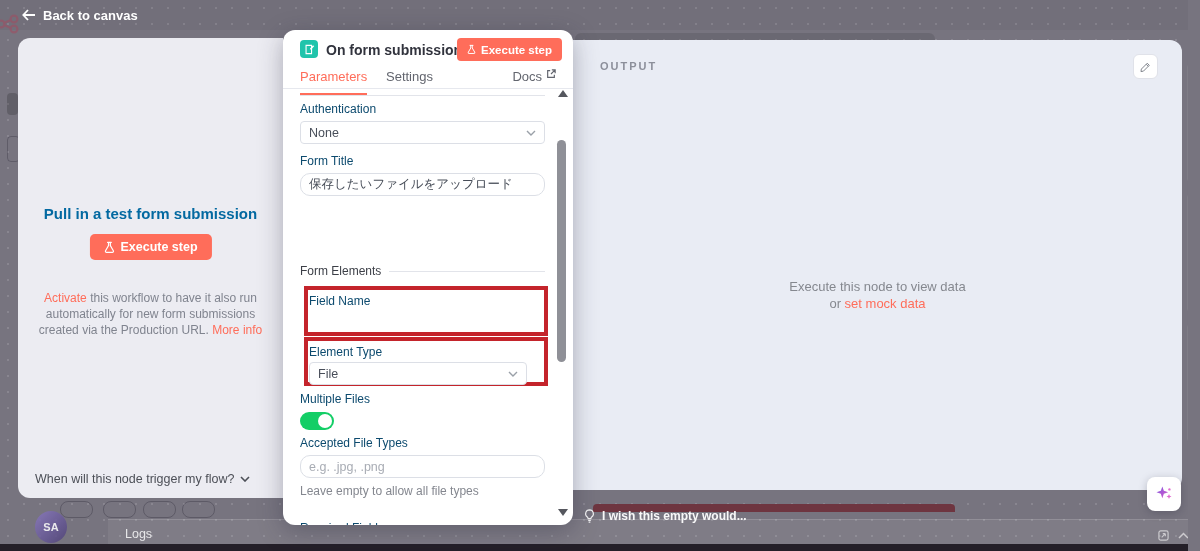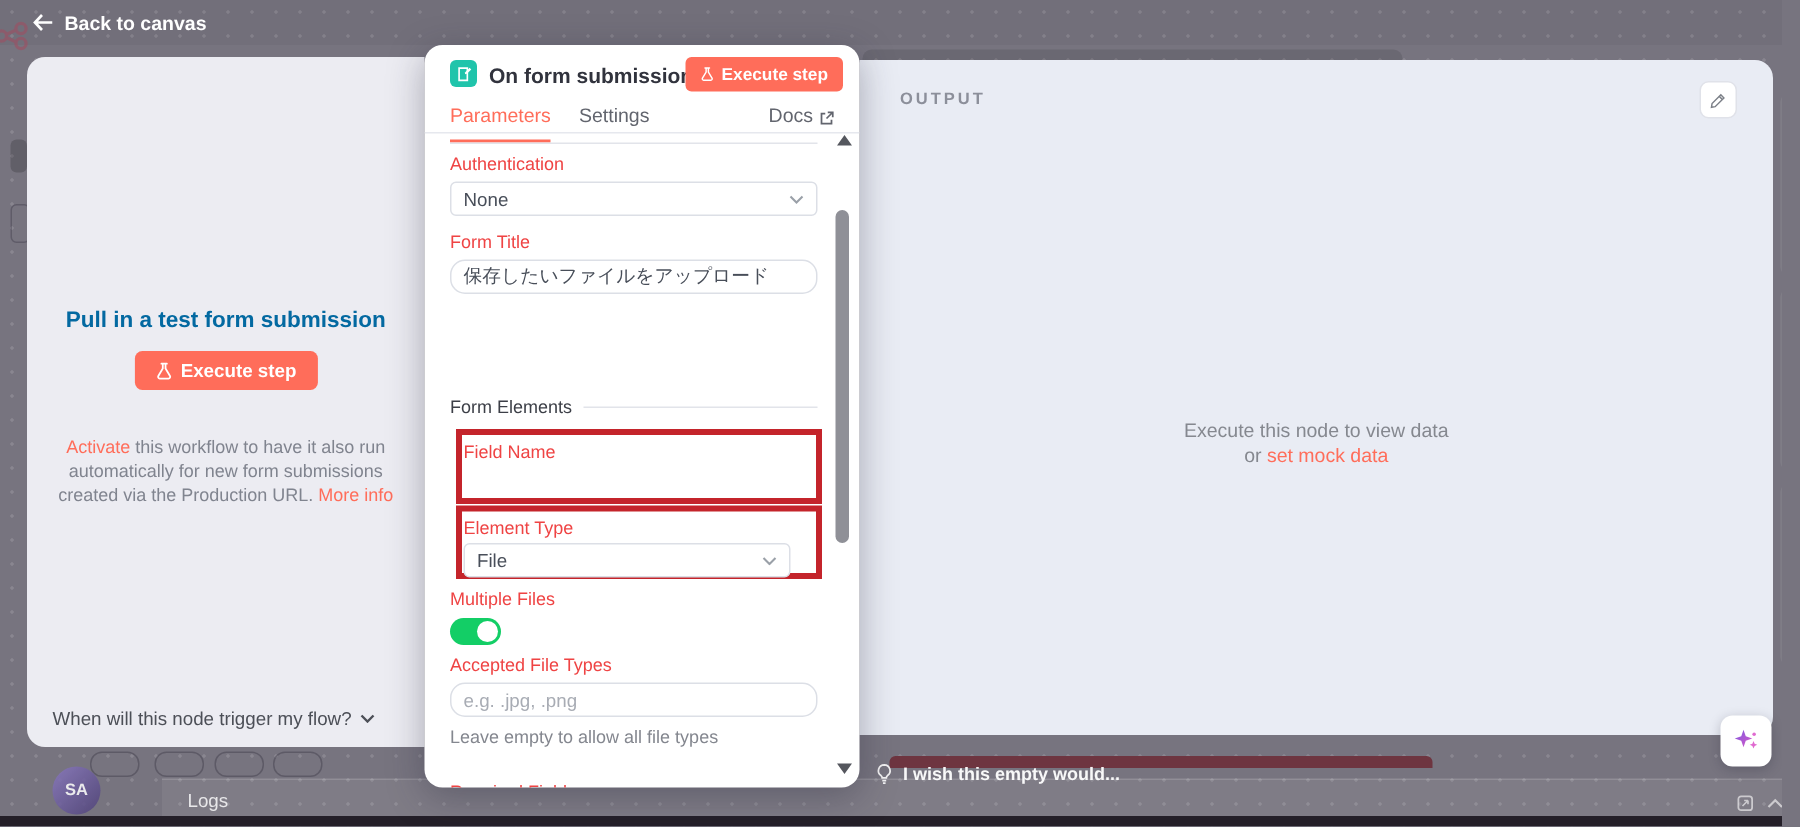--- a/index.html
+++ b/index.html
@@ -24,24 +24,24 @@
   .m-icon{position:absolute;left:17px;top:10px;width:18px;height:18px;border-radius:4px;background:#20c4ab;
     display:flex;align-items:center;justify-content:center;}
   .m-title{position:absolute;left:43px;top:12px;font-size:14px;font-weight:bold;color:#31333d;}
   .btn-exec-sm{position:absolute;right:11px;top:8px;height:23px;background:#ff6d5a;color:#fff;border:none;
     border-radius:4px;font-size:11.5px;font-weight:bold;display:flex;align-items:center;gap:5px;
     padding:0 10px;cursor:pointer;font-family:inherit;}
   .tabs{position:absolute;left:0;top:38px;width:100%;height:20px;border-bottom:1px solid #e6e8ee;}
   .tab{position:absolute;top:1px;font-size:13px;color:#62656e;cursor:pointer;}
   .tab.active{color:#ff6d5a;border-bottom:2px solid #ff6d5a;padding-bottom:9px;}
   .docs-link{position:absolute;right:17px;top:1px;font-size:13px;color:#62656e;cursor:pointer;
-    display:flex;align-items:flex-end;gap:4px;}
+    display:flex;align-items:flex-start;gap:4px;}
   .m-body{position:absolute;left:0;top:59px;width:100%;height:436px;}
   .top-div{position:absolute;left:17px;top:6px;width:245px;border-top:1px solid #e2e4ea;}
-  .label{font-size:12px;color:#ef4444;}
+  .label{font-size:12px;color:#0c4a6e;}
   .input,.selectbox,.txtarea{box-sizing:border-box;border:1px solid #dcdfe6;border-radius:4px;background:#fff;
     font-size:12.5px;color:#484e59;font-family:inherit;}
   .input{height:23px;padding:0 8px;width:245px;border-radius:10px;}
   .input::placeholder,.txtarea::placeholder{color:#a8acb4;}
   .selectbox{height:23px;width:245px;display:flex;align-items:center;padding:0 8px;position:relative;cursor:pointer;}
   .selectbox .chev{position:absolute;right:8px;top:8px;}
   .txtarea{width:245px;height:38px;padding:5px 8px;resize:none;}
   .grp{position:absolute;left:17px;}
   .fe-row{display:flex;align-items:center;gap:8px;width:245px;}
   .fe-row .line{flex:1;border-top:1px solid #e2e4ea;}

